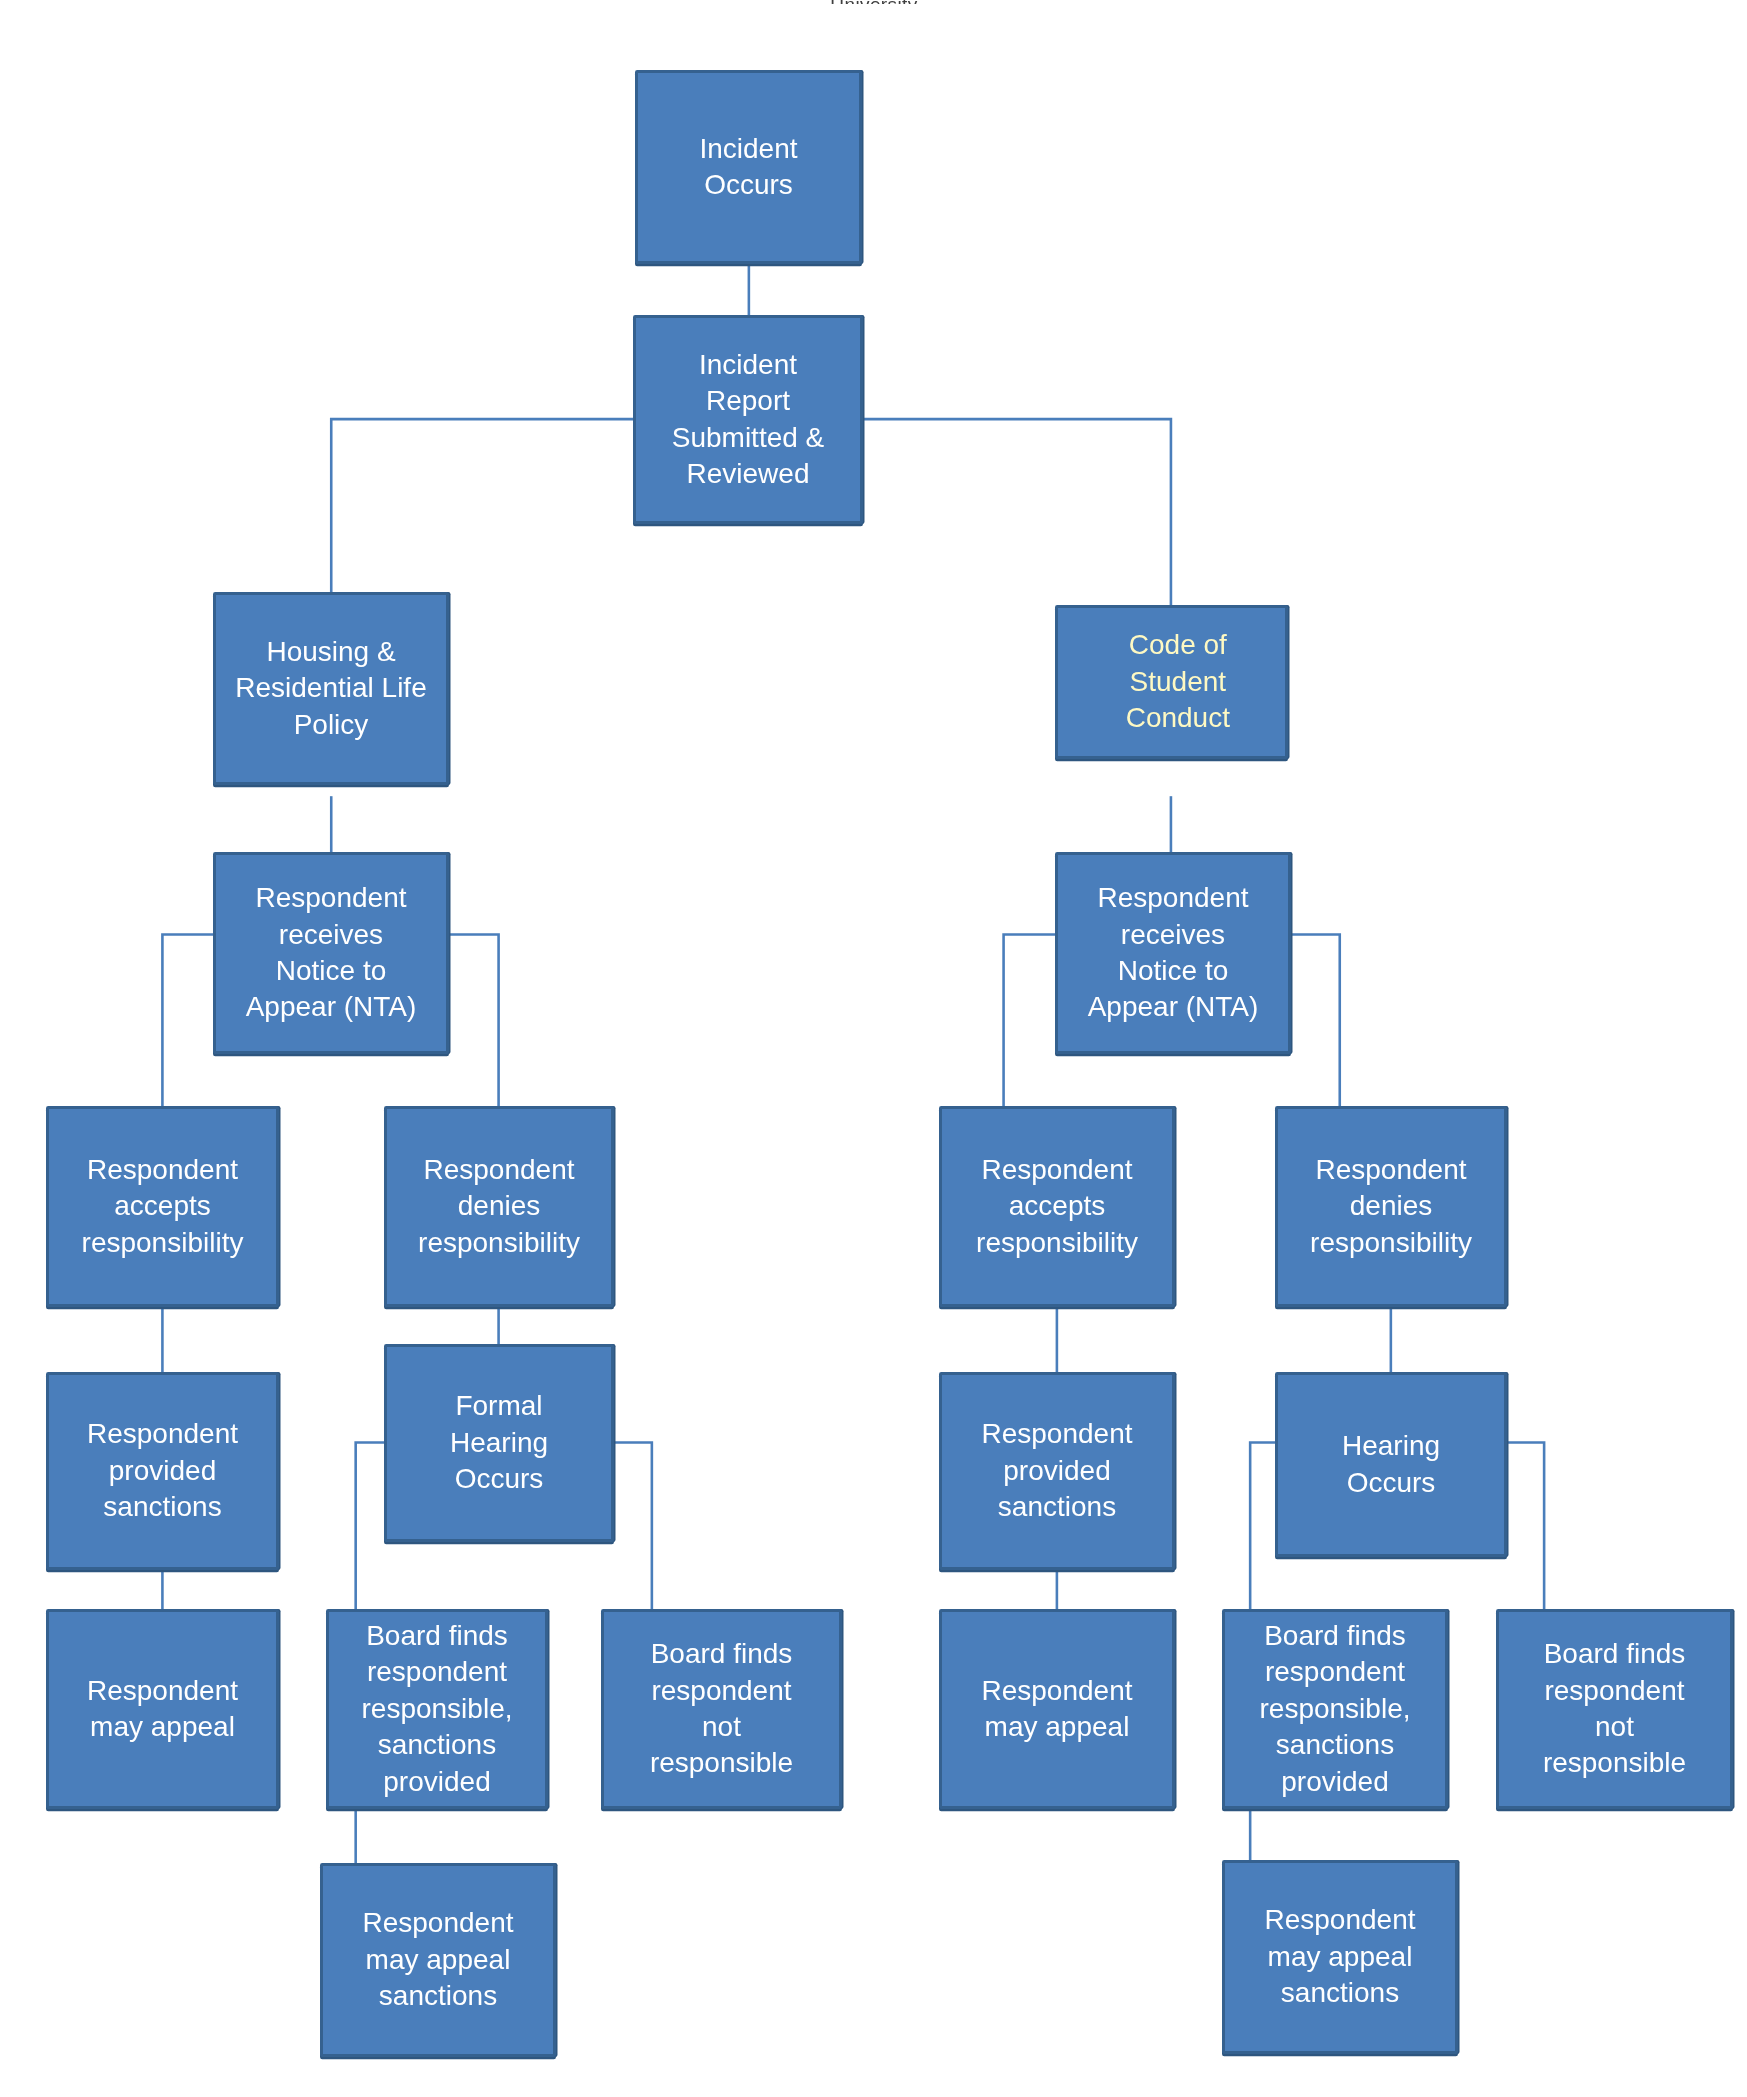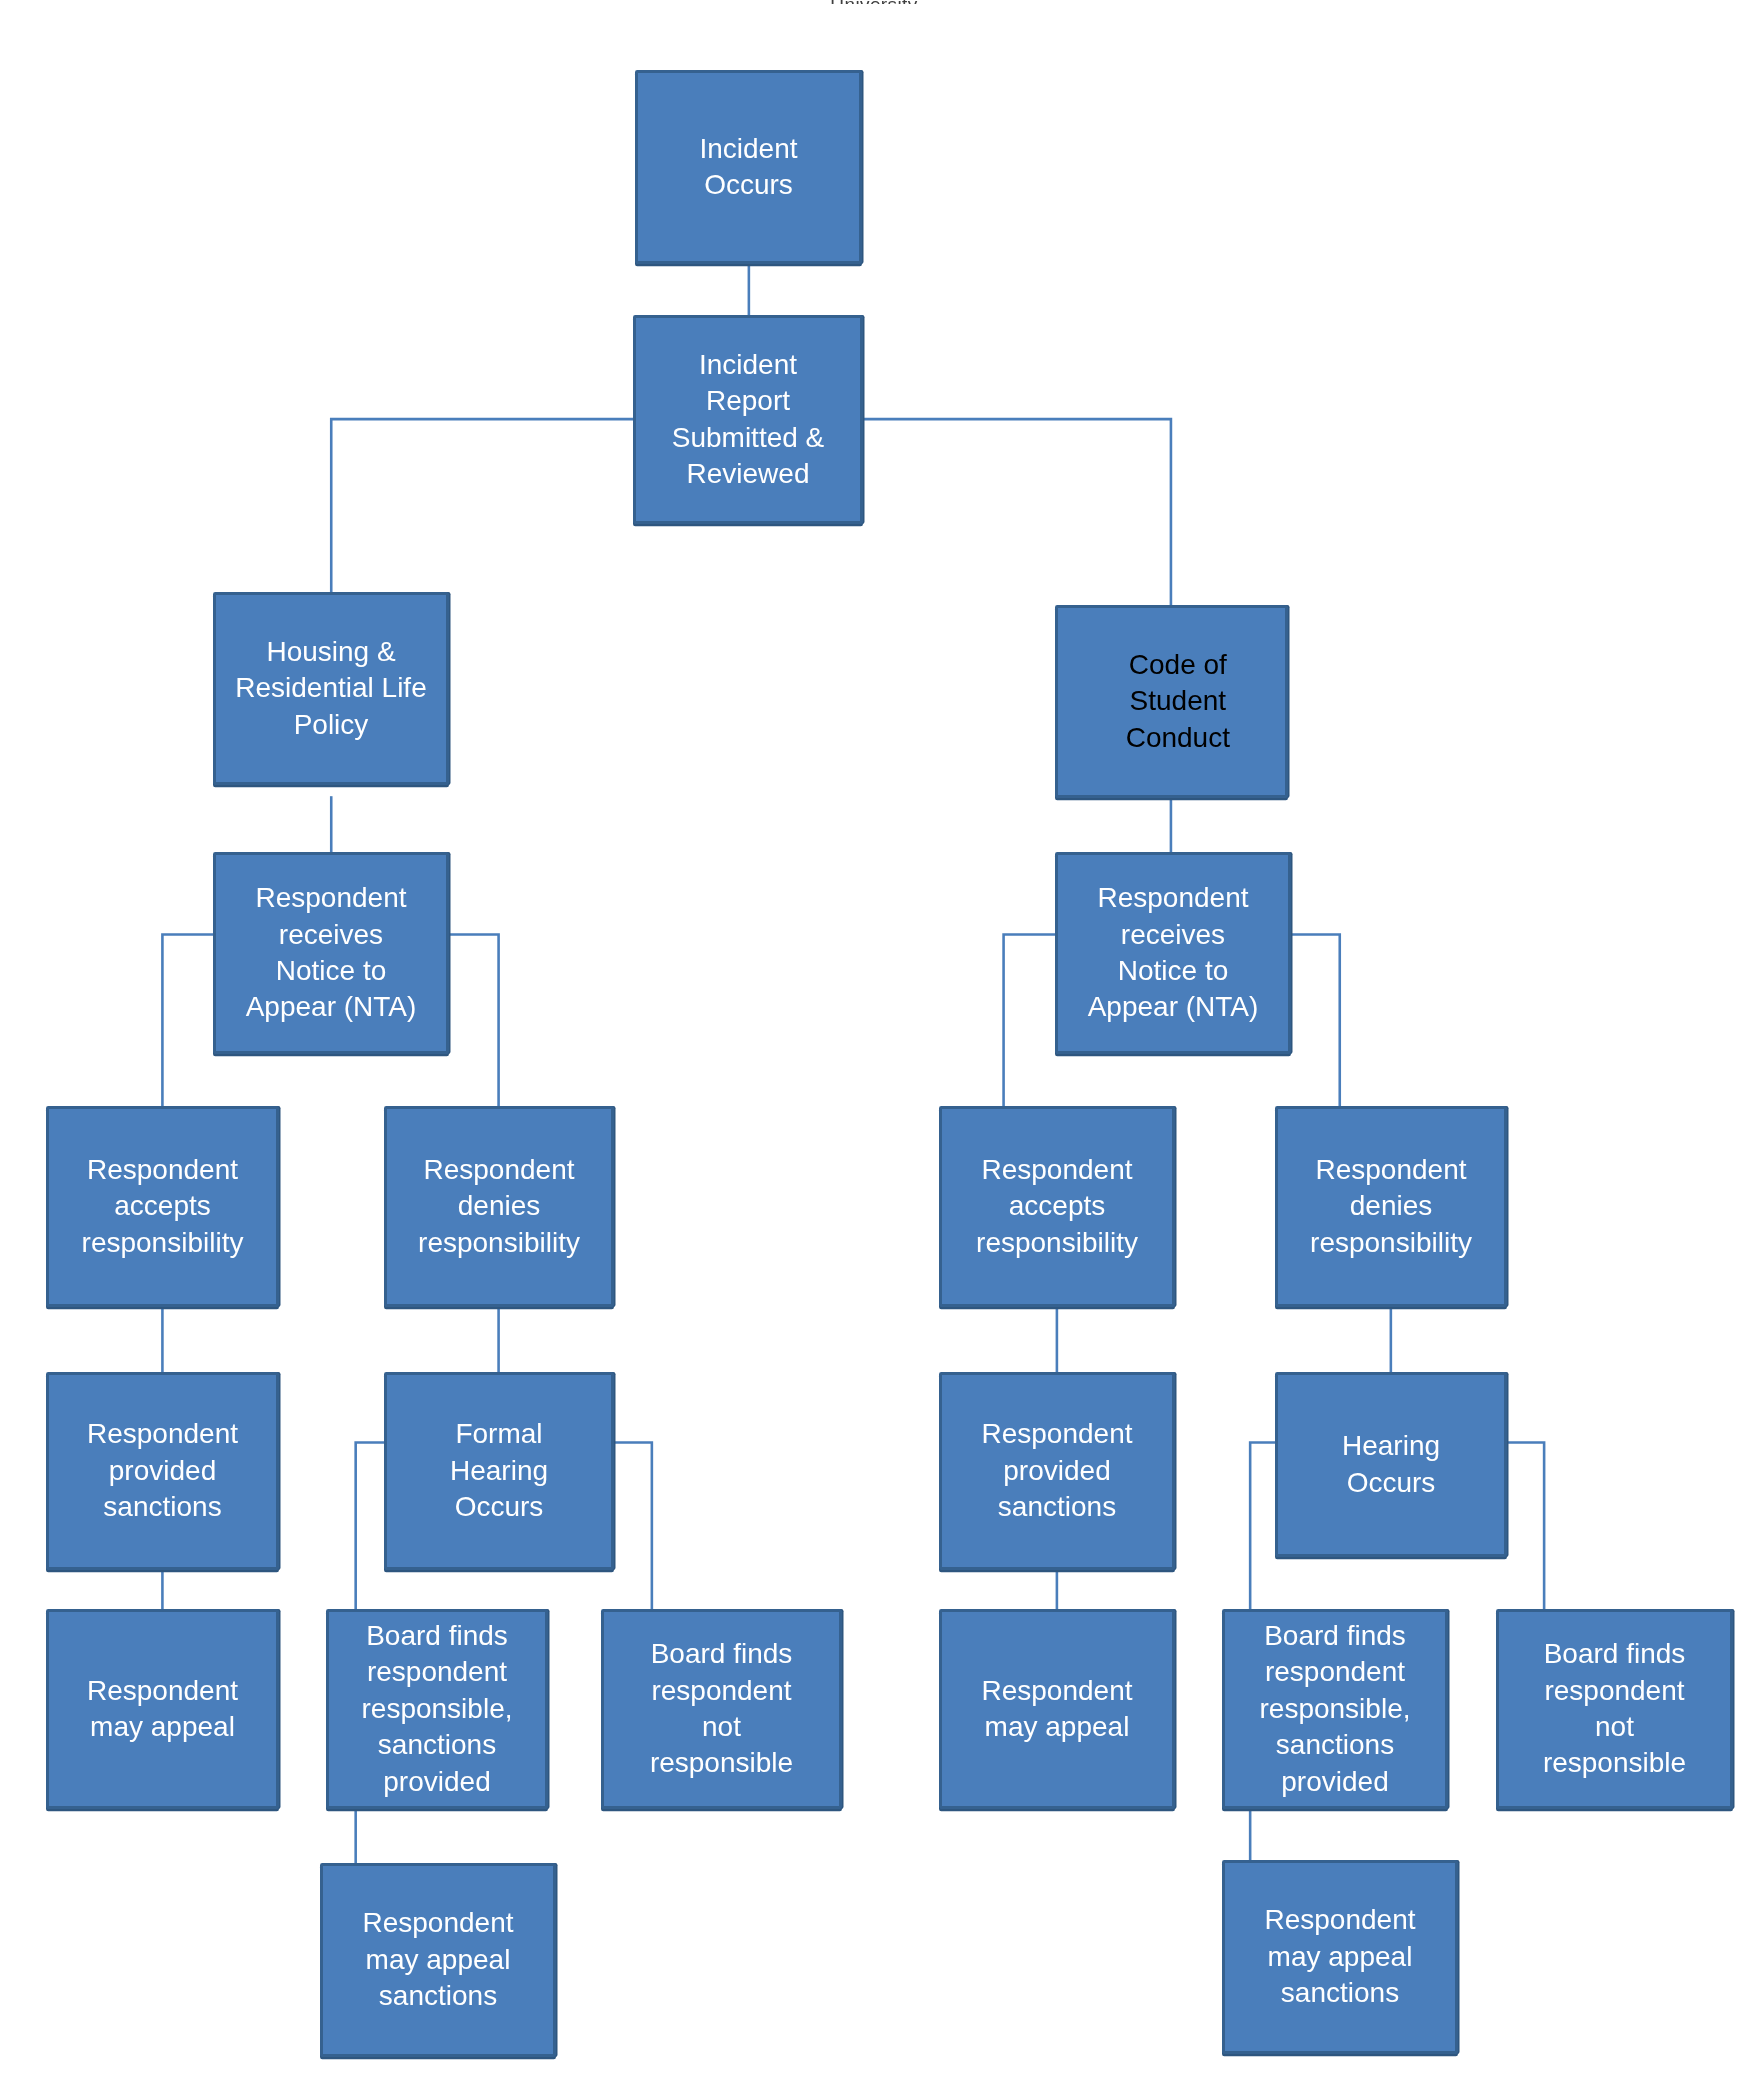--- a/index.html
+++ b/index.html
@@ -102,21 +102,21 @@
         <span class="label">Incident
 Report
 Submitted &amp;
 Reviewed</span>
       </div>
       <div class="node" style="left: 213px; top: 592px; width: 236px; height: 193px; background: rgb(74, 126, 187); border-color: rgb(53, 97, 143); color: rgb(255, 255, 255);">
         <span class="label">Housing &amp;
 Residential Life
 Policy</span>
       </div>
-      <div class="node" style="left: 1055px; top: 605px; width: 233px; height: 193px; background: rgb(74, 126, 187); border-color: rgb(53, 97, 143); color: #000000; padding-left: 20px;">
+      <div class="node" style="left: 1055px; top: 605px; width: 233px; height: 154px; background: rgb(74, 126, 187); border-color: rgb(53, 97, 143); color: #fef9c3; padding-left: 20px;">
         <span class="label">Code of
 Student
 Conduct</span>
       </div>
       <div class="node" style="left: 213px; top: 852px; width: 236px; height: 202px; background: rgb(74, 126, 187); border-color: rgb(53, 97, 143); color: rgb(255, 255, 255);">
         <span class="label">Respondent
 receives
 Notice to
 Appear (NTA)</span>
       </div>
@@ -144,21 +144,21 @@
       <div class="node" style="left: 1275px; top: 1106px; width: 232px; height: 201px; background: rgb(74, 126, 187); border-color: rgb(53, 97, 143); color: rgb(255, 255, 255);">
         <span class="label">Respondent
 denies
 responsibility</span>
       </div>
       <div class="node" style="left: 46px; top: 1372px; width: 233px; height: 198px; background: rgb(74, 126, 187); border-color: rgb(53, 97, 143); color: rgb(255, 255, 255);">
         <span class="label">Respondent
 provided
 sanctions</span>
       </div>
-      <div class="node" style="left: 384px; top: 1372px; width: 230px; height: 198px; background: rgb(74, 126, 187); border-color: rgb(53, 97, 143); color: rgb(255, 255, 255);">
+      <div class="node" style="left: 384px; top: 1344px; width: 230px; height: 198px; background: rgb(74, 126, 187); border-color: rgb(53, 97, 143); color: rgb(255, 255, 255);">
         <span class="label">Formal
 Hearing
 Occurs</span>
       </div>
       <div class="node" style="left: 939px; top: 1372px; width: 236px; height: 198px; background: rgb(74, 126, 187); border-color: rgb(53, 97, 143); color: rgb(255, 255, 255);">
         <span class="label">Respondent
 provided
 sanctions</span>
       </div>
       <div class="node" style="left: 1275px; top: 1372px; width: 232px; height: 185px; background: rgb(74, 126, 187); border-color: rgb(53, 97, 143); color: rgb(255, 255, 255);">

